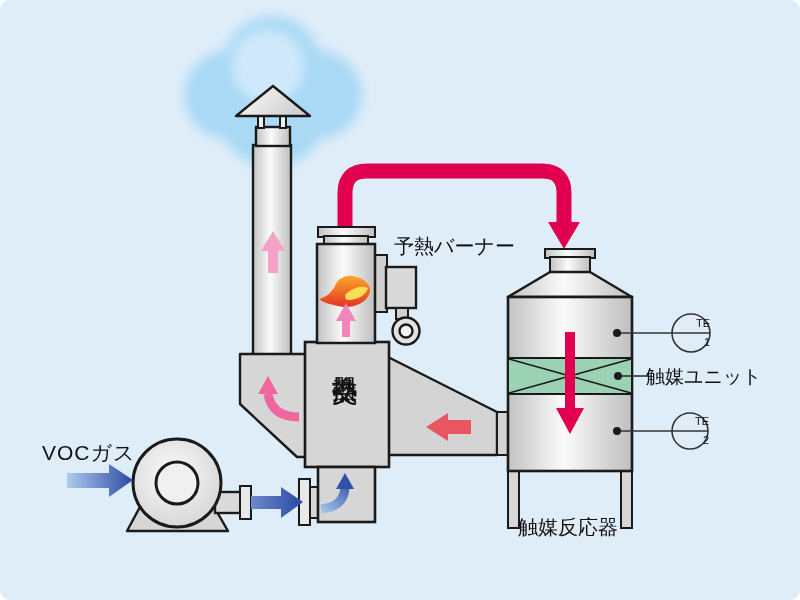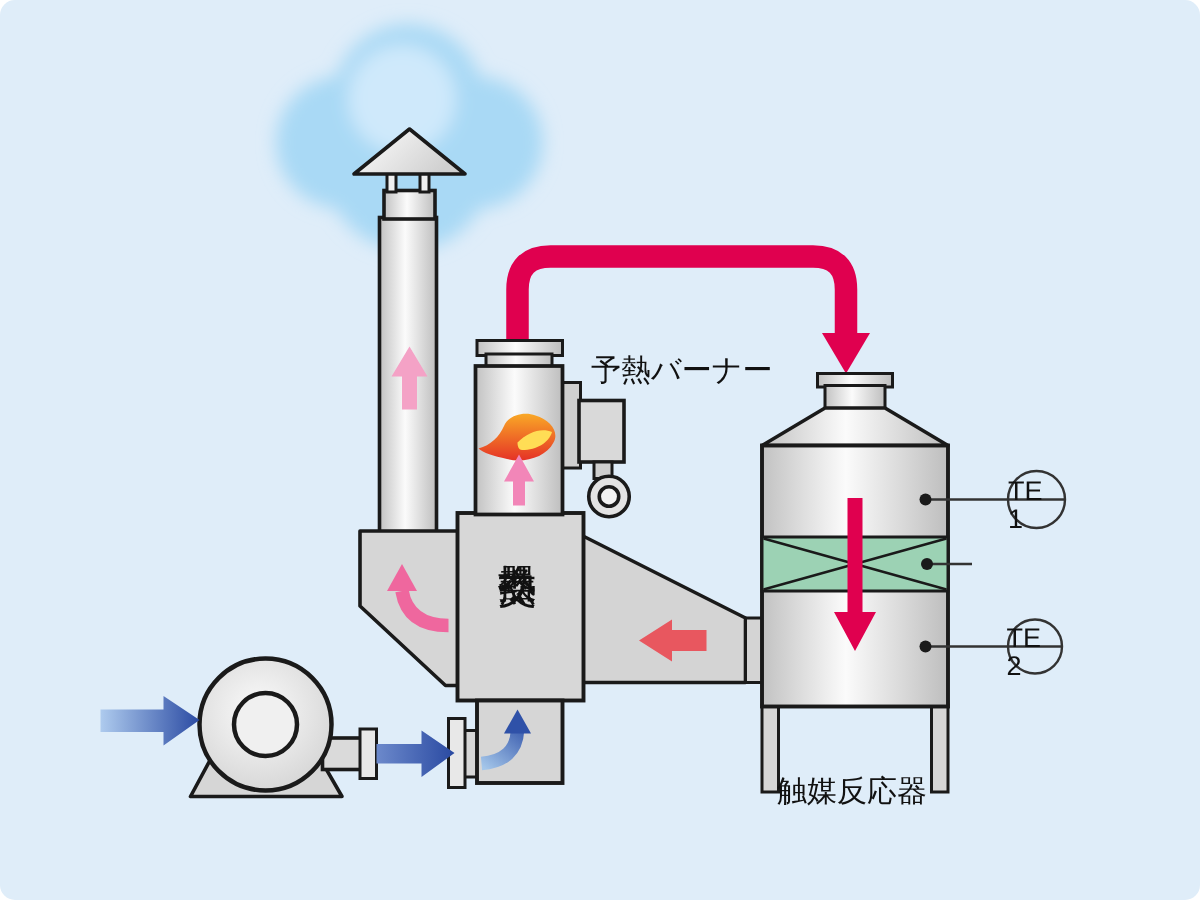--- a/index.html
+++ b/index.html
@@ -10,21 +10,21 @@
   }
   #stage svg{position:absolute;left:0;top:0;}
   .lbl{position:absolute;color:#111;white-space:nowrap;font-weight:500;text-align:center;}
   .lbl-voc{left:42px;top:439px;font-size:21px;letter-spacing:1px;}
   .lbl-fan{left:141px;top:535px;width:72px;text-align:center;font-size:20px;}
   .lbl-burner{left:394px;top:233px;font-size:20px;}
   .lbl-hx{left:331px;top:356px;font-size:26px;line-height:1.05;
           writing-mode:vertical-rl;text-orientation:upright;}
   .lbl-cat-unit{left:646px;top:364px;font-size:19px;}
   .lbl-reactor{left:518px;top:514px;font-size:20px;}
-  .te-tag{position:absolute;width:38px;text-align:left;font-size:18px;font-weight:500;}
+  .te-tag{position:absolute;width:38px;text-align:right;font-size:11px;font-weight:500;}
 </style>
 </head>
 <body>
 
 <div id="stage">
 <svg width="800" height="600" viewBox="0 0 800 600">
   <defs>
     <linearGradient id="cyl" x1="0" y1="0" x2="1" y2="0">
       <stop offset="0" stop-color="#C2C2C2"></stop>
           <stop offset="0.45" stop-color="#FBFBFB"></stop>
@@ -154,21 +154,23 @@
     <line x1="617" y1="431" x2="672" y2="431"></line>
   </g>
   <circle cx="617" cy="431" r="4" fill="#1A1A1A"></circle>
   <circle cx="690" cy="431" r="18" fill="#DFEDF9" stroke="#333" stroke-width="1.6"></circle>
   <line x1="672" y1="431" x2="708" y2="431" stroke="#333" stroke-width="1.6"></line>
 
   <line x1="618" y1="376" x2="648" y2="376" stroke="#333" stroke-width="1.6"></line>
   <circle cx="618" cy="376" r="4" fill="#1A1A1A"></circle>
 </svg>
 
+<div class="lbl lbl-voc">VOCガス</div>
 <div class="lbl lbl-burner">予熱バーナー</div>
 <div class="lbl lbl-hx">熱交換器</div>
+<div class="lbl lbl-cat-unit">触媒ユニット</div>
 <div class="lbl lbl-reactor">触媒反応器</div>
 
 <div class="te-tag" style="left:672px;top:317px;">TE</div>
 <div class="te-tag" style="left:672px;top:336px;">1</div>
 <div class="te-tag" style="left:671px;top:415px;">TE</div>
 <div class="te-tag" style="left:671px;top:434px;">2</div>
 </div>
 
 </body></html>

